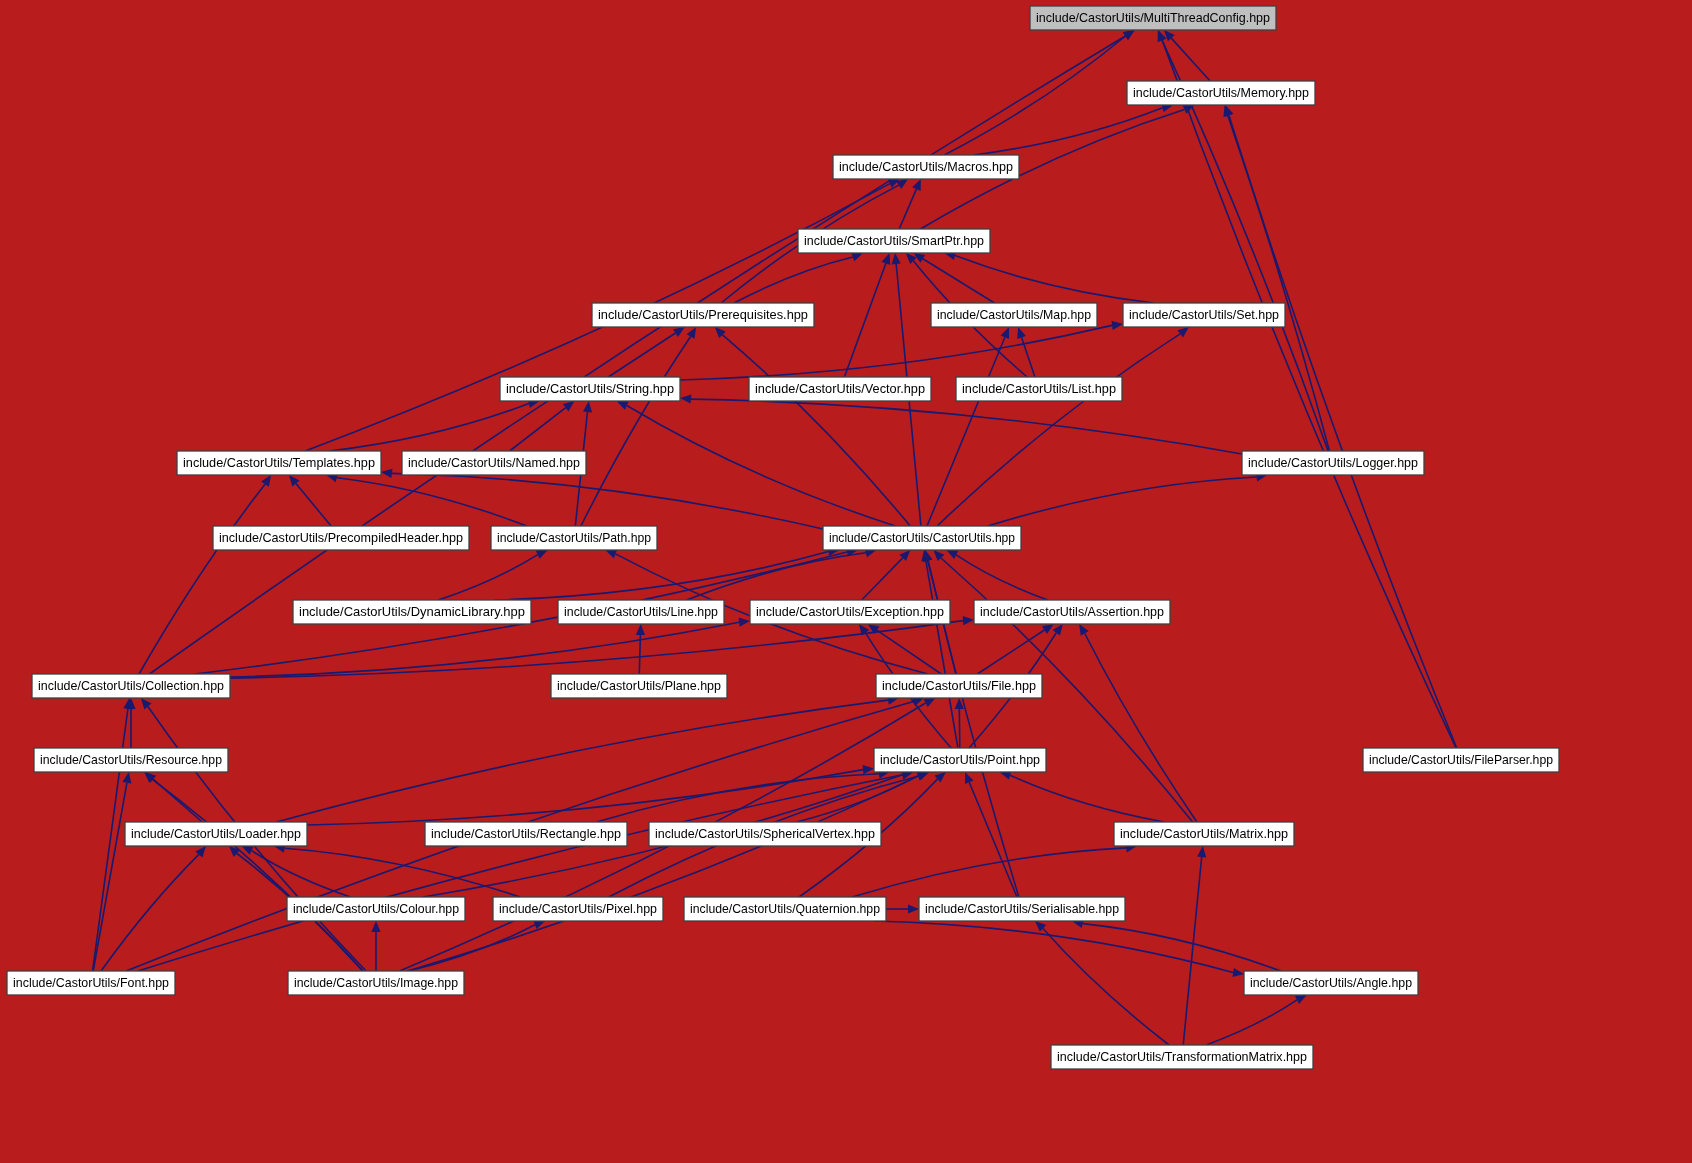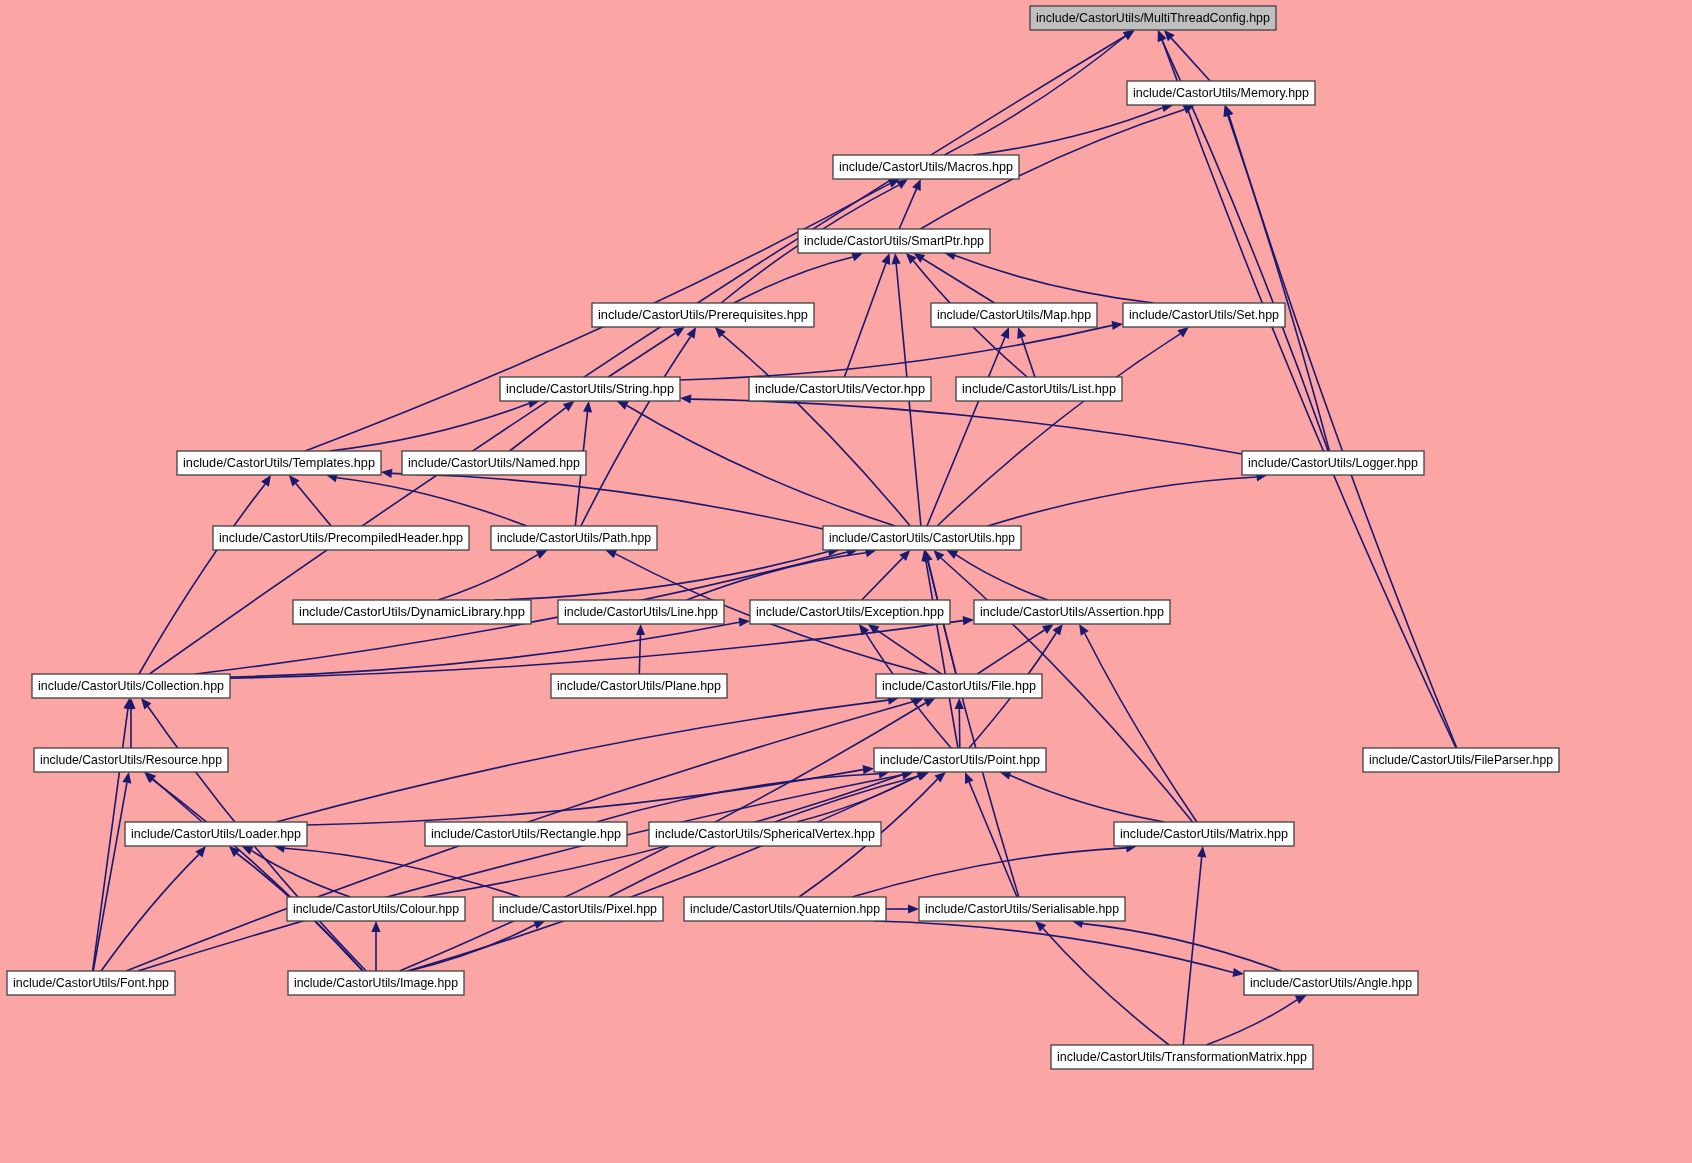--- a/index.html
+++ b/index.html
@@ -4,21 +4,21 @@
 <style>
   html, body {
     margin: 0;
     padding: 0;
     background: #ffffff;
   }
   #graph-root {
     position: relative;
     width: 1692px;
     height: 1163px;
-    background: #fca5a5;
+    background: #b91c1c;
     font-family: "Liberation Sans", sans-serif;
   }
   svg.graph-canvas {
     position: absolute;
     left: 0;
     top: 0;
     width: 1692px;
     height: 1163px;
     overflow: visible;
   }

